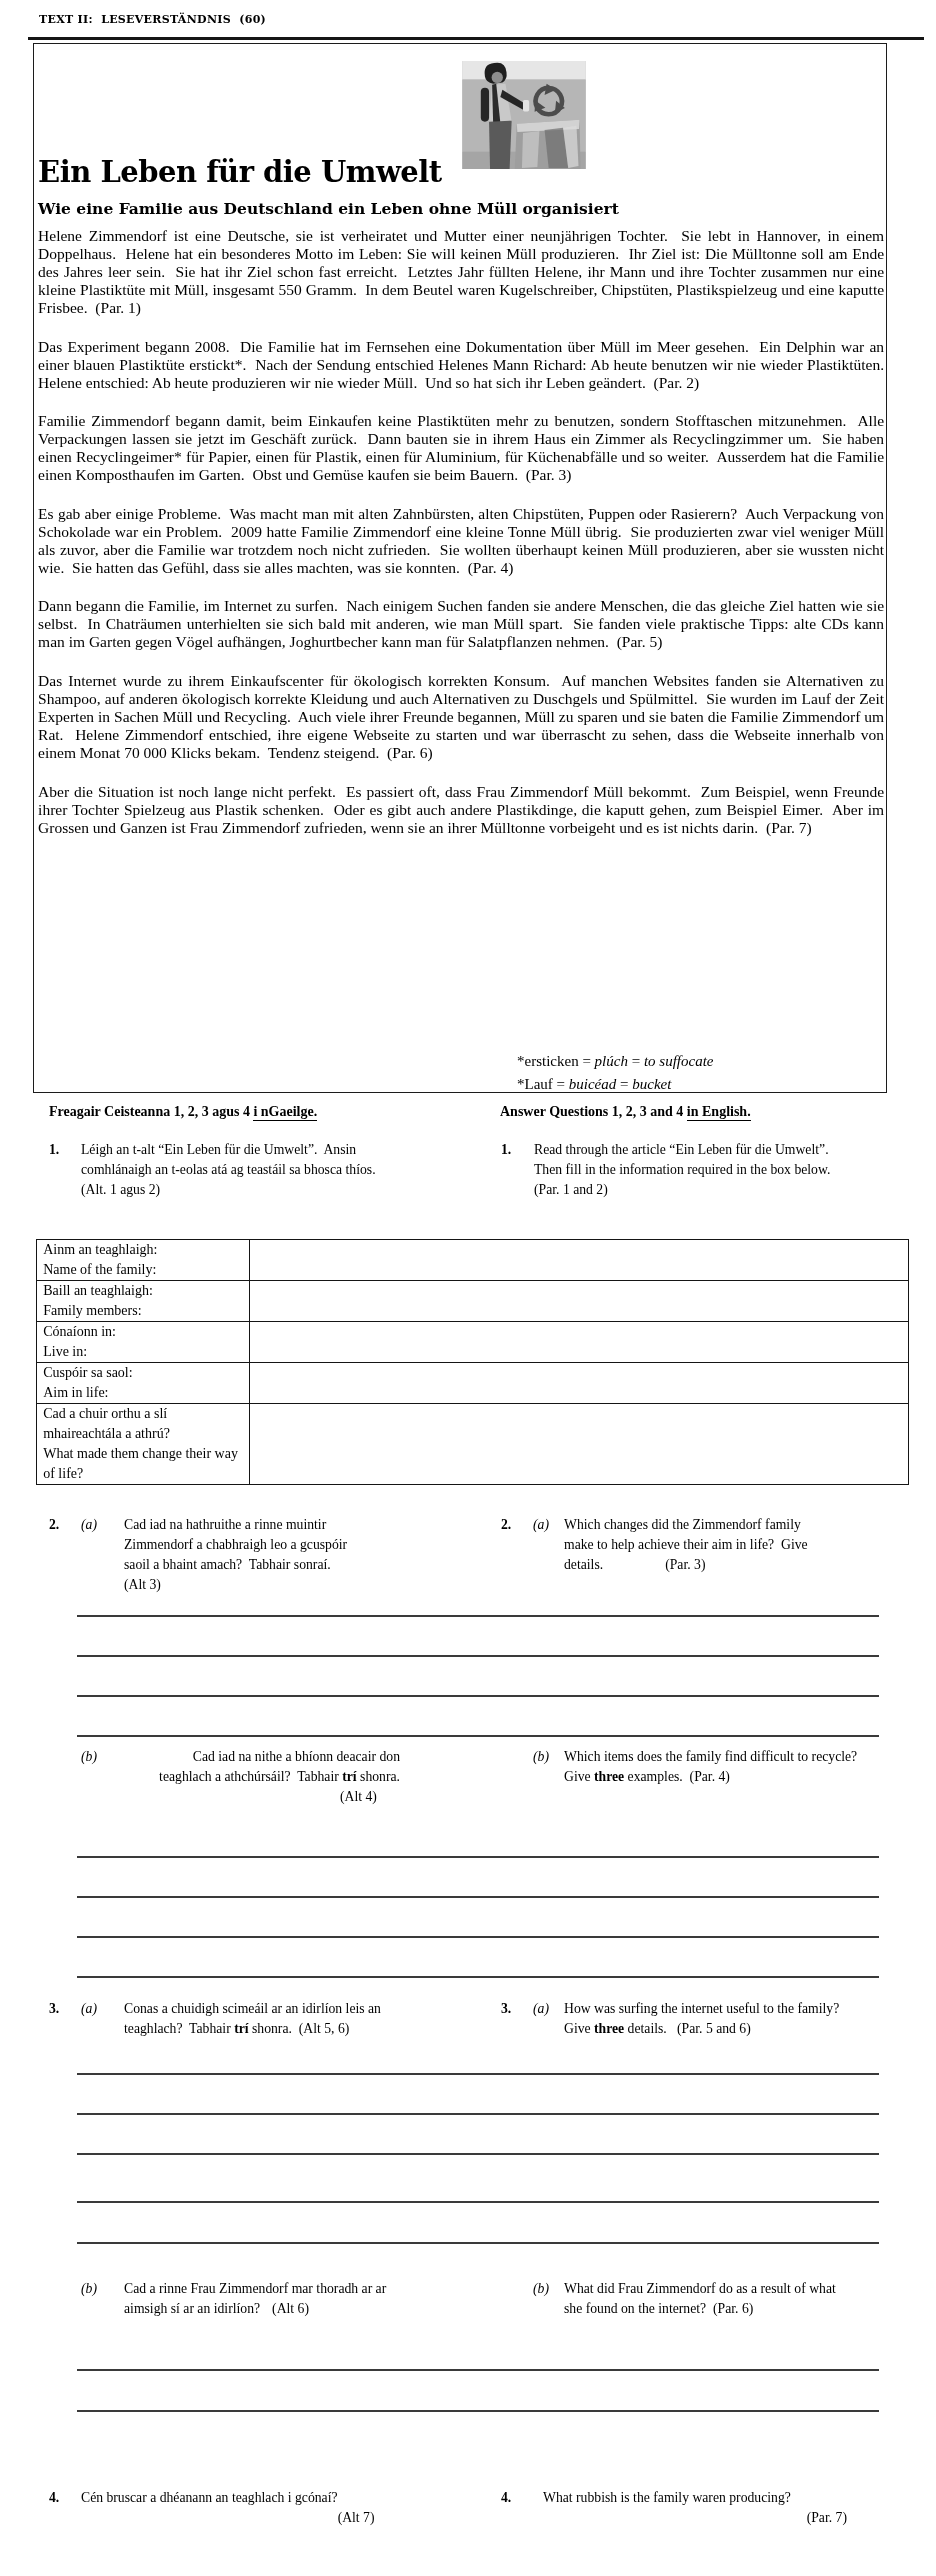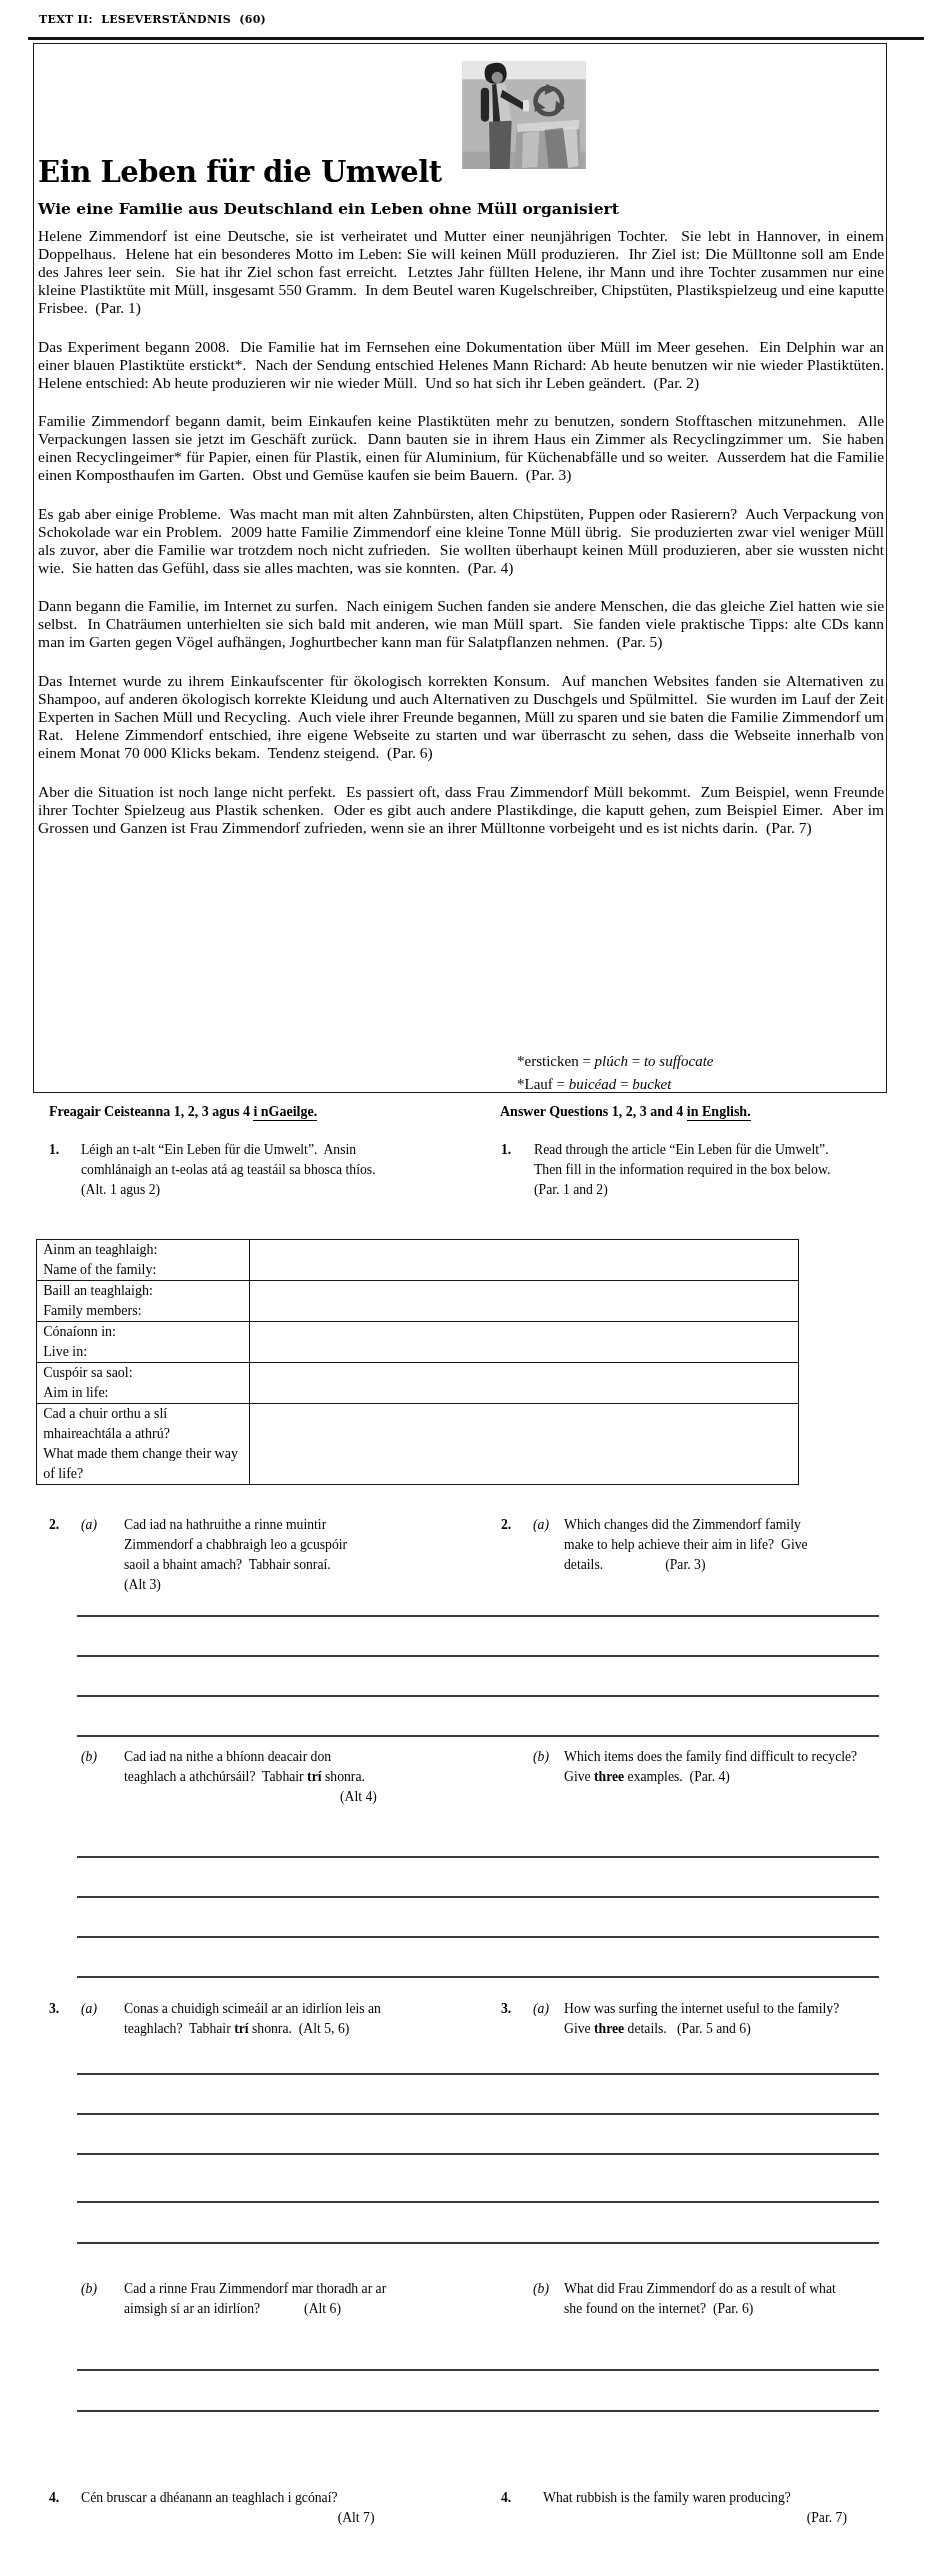--- a/index.html
+++ b/index.html
@@ -28,21 +28,21 @@
   
   .qblock{position:absolute;left:0;width:937px;font-size:13.7px;line-height:20px;}
   .qnum{position:absolute;font-weight:bold;}
   .qletter{position:absolute;font-style:italic;}
   .qtext{position:absolute;white-space:pre-wrap;}
   .qbold{font-weight:bold;}
   .qref-inline{white-space:pre;}
   .qref-right{position:absolute;}
   .qref-line{display:block;text-align:right;}
   
-  .ftable{position:absolute;left:36px;top:1239px;width:763px;border-collapse:collapse;
+  .ftable{position:absolute;left:36px;top:1239px;width:873px;border-collapse:collapse;
           table-layout:fixed;font-size:14px;line-height:20px;}
   .ftable td{border:1.5px solid #151515;vertical-align:top;padding:0 0 0 6.2px;}
   .ftable .lbl{width:206px;}
   
   .ansline{position:absolute;left:77px;width:802px;height:2.1px;background:#3a3a3a;}
 </style>
 </head>
 <body>
 
 <div class="page">
@@ -173,21 +173,21 @@
     <span class="qtext" style="left:564px;width:263px;"><span>Which changes did the Zimmendorf family make to help achieve their aim in life?  Give details.</span><span class="qbold"></span><span></span><span class="qref-inline" style="margin-left:62px;">(Par. 3)</span></span>
   </div>
 
   <div class="ansline" style="top:1615px;"></div>
   <div class="ansline" style="top:1655px;"></div>
   <div class="ansline" style="top:1695px;"></div>
   <div class="ansline" style="top:1735px;"></div>
 
   <div class="qblock" style="top:1747px;">
     <span class="qletter" style="left:81px;">(b)</span>
-    <span class="qtext" style="left:124px;width:260px;"><span>Cad iad na nithe a bhíonn deacair don teaghlach a athchúrsáil?  Tabhair </span><span class="qbold">trí</span><span> shonra.</span></span>
+    <span class="qtext" style="left:140px;width:260px;text-align:right;"><span>Cad iad na nithe a bhíonn deacair don teaghlach a athchúrsáil?  Tabhair </span><span class="qbold">trí</span><span> shonra.</span></span>
     <span class="qref-right" style="left:340px;top:40px;">(Alt 4)</span>
     <span class="qletter" style="left:533px;">(b)</span>
     <span class="qtext" style="left:564px;width:299px;"><span>Which items does the family find difficult to recycle?  Give </span><span class="qbold">three</span><span> examples.  </span><span class="qref-inline">(Par. 4)</span></span>
   </div>
 
   <div class="ansline" style="top:1856px;"></div>
   <div class="ansline" style="top:1896px;"></div>
   <div class="ansline" style="top:1936px;"></div>
   <div class="ansline" style="top:1976px;"></div>
 
@@ -201,21 +201,21 @@
   </div>
 
   <div class="ansline" style="top:2073px;"></div>
   <div class="ansline" style="top:2113px;"></div>
   <div class="ansline" style="top:2153px;"></div>
   <div class="ansline" style="top:2201px;"></div>
   <div class="ansline" style="top:2242px;"></div>
 
   <div class="qblock" style="top:2279px;">
     <span class="qletter" style="left:81px;">(b)</span>
-    <span class="qtext" style="left:124px;width:273px;"><span>Cad a rinne Frau Zimmendorf mar thoradh ar ar aimsigh sí ar an idirlíon?</span><span class="qref-inline" style="margin-left:44px;">(Alt 6)</span></span>
+    <span class="qtext" style="left:124px;width:273px;"><span>Cad a rinne Frau Zimmendorf mar thoradh ar ar aimsigh sí ar an idirlíon?</span><span class="qref-inline" style="margin-left:12px;">(Alt 6)</span></span>
     <span class="qletter" style="left:533px;">(b)</span>
     <span class="qtext" style="left:564px;width:289px;"><span>What did Frau Zimmendorf do as a result of what she found on the internet?  </span><span class="qref-inline">(Par. 6)</span></span>
   </div>
 
   <div class="ansline" style="top:2369px;"></div>
   <div class="ansline" style="top:2410px;"></div>
 
   <div class="qblock" style="top:2488px;">
     <span class="qnum" style="left:49px;">4.</span>
     <span class="qtext" style="left:81px;width:309px;"><span>Cén bruscar a dhéanann an teaghlach i gcónaí?</span><span class="qref-line" style="padding-right:15.5px;">(Alt 7)</span></span>

